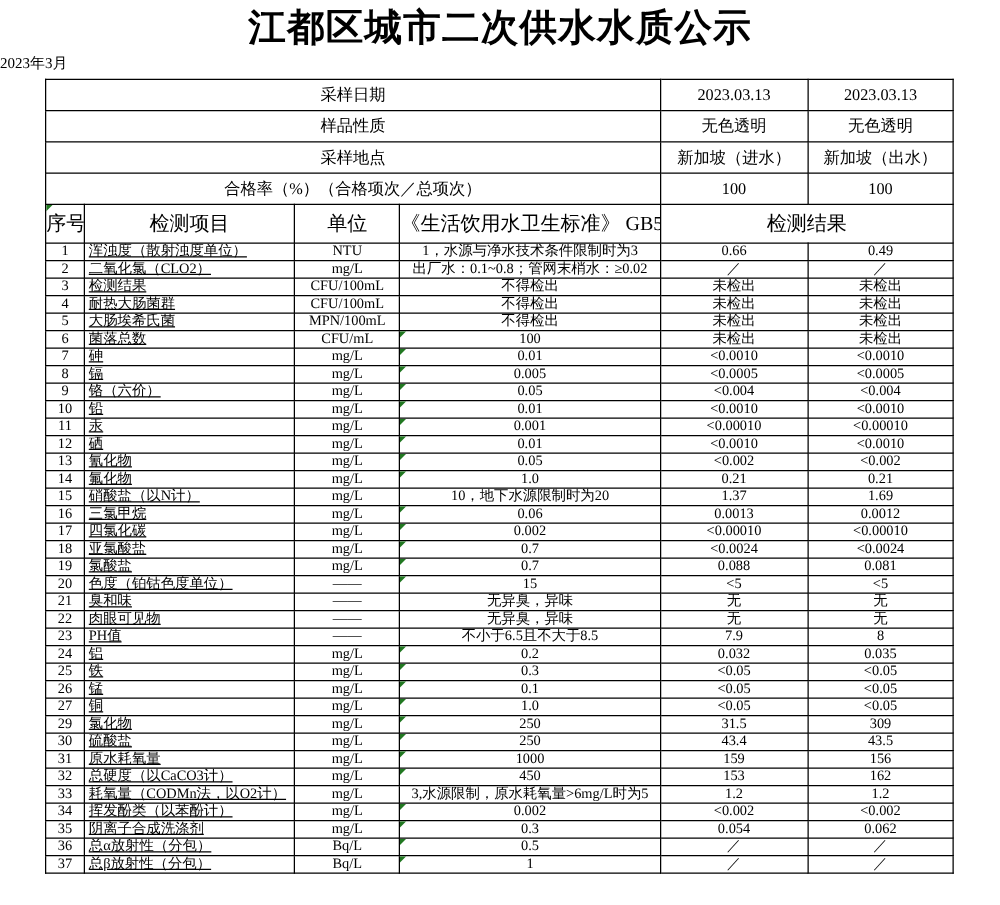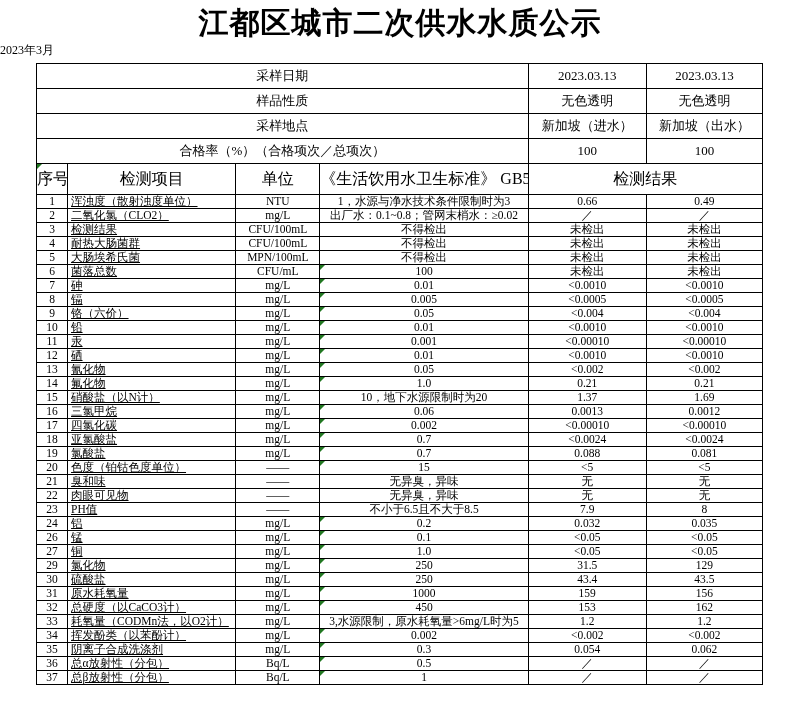--- a/index.html
+++ b/index.html
@@ -298,20 +298,28 @@
 
       <tr>
         <td class="c-no">24</td>
         <td class="c-item">铝</td>
         <td class="c-unit">mg/L</td>
         <td class="c-std flag">0.2</td>
         <td class="c-res">0.032</td>
         <td class="c-res">0.035</td>
       </tr>
 
+      <tr>
+        <td class="c-no">25</td>
+        <td class="c-item">铁</td>
+        <td class="c-unit">mg/L</td>
+        <td class="c-std flag">0.3</td>
+        <td class="c-res">&lt;0.05</td>
+        <td class="c-res">&lt;0.05</td>
+      </tr>
 
       <tr>
         <td class="c-no">26</td>
         <td class="c-item">锰</td>
         <td class="c-unit">mg/L</td>
         <td class="c-std flag">0.1</td>
         <td class="c-res">&lt;0.05</td>
         <td class="c-res">&lt;0.05</td>
       </tr>
 
@@ -324,21 +332,21 @@
         <td class="c-res">&lt;0.05</td>
       </tr>
 
 
       <tr>
         <td class="c-no">29</td>
         <td class="c-item">氯化物</td>
         <td class="c-unit">mg/L</td>
         <td class="c-std flag">250</td>
         <td class="c-res">31.5</td>
-        <td class="c-res">129</td>
+        <td class="c-res">309</td>
       </tr>
 
       <tr>
         <td class="c-no">30</td>
         <td class="c-item">硫酸盐</td>
         <td class="c-unit">mg/L</td>
         <td class="c-std flag">250</td>
         <td class="c-res">43.4</td>
         <td class="c-res">43.5</td>
       </tr>

